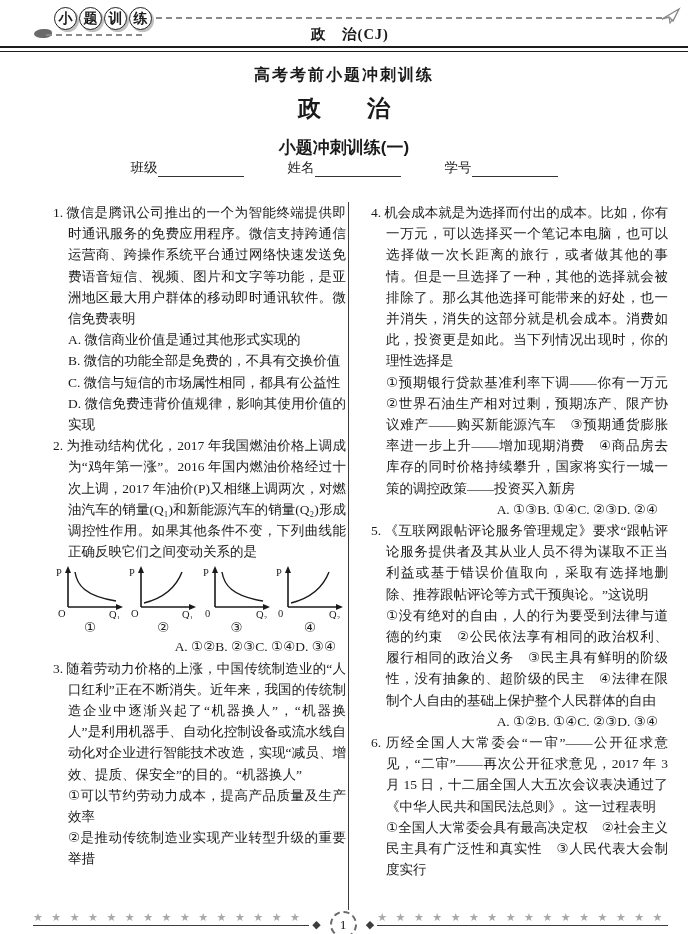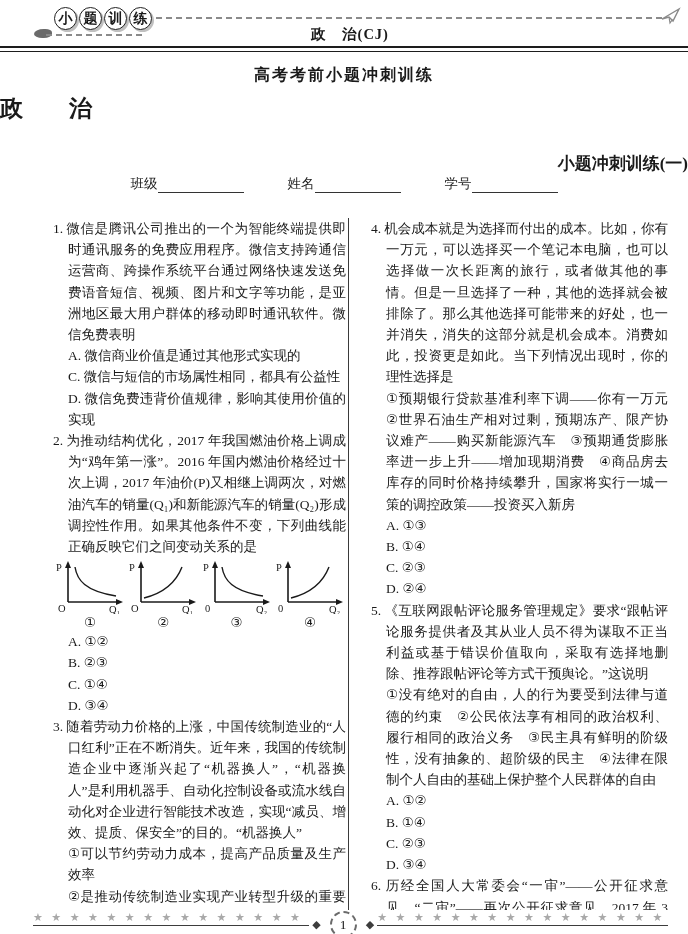--- a/index.html
+++ b/index.html
@@ -25,41 +25,41 @@
     background:#6a6a6a; border-radius:60% 40% 50% 50%; }
   .plane-icon { position:absolute; right:6px; top:7px; }
   .subject {
     position:absolute; left:12px; right:0; top:25px; text-align:center;
     font-weight:bold; font-size:14.5px; letter-spacing:1px;
   }
   .double-rule { height:6px; border-top:2.5px solid #1d1d1d; border-bottom:1.5px solid #1d1d1d; margin:0 0 0 0; flex:0 0 auto; }
 
   
   .title { text-align:center; font-weight:bold; font-size:16px; letter-spacing:2px; margin-top:13px; flex:0 0 auto; }
-  .subtitle { font-weight:bold; font-size:23px; margin-top:7px; flex:0 0 auto; }
+  .subtitle { text-align:center; font-weight:bold; font-size:23px; margin-top:7px; flex:0 0 auto; }
   .section-title {
-    text-align:right; font-weight:bold; font-size:17px; margin-top:28px; flex:0 0 auto;
-    font-family:Liberation Serif, serif;
+    text-align:center; font-weight:bold; font-size:17px; margin-top:12px; flex:0 0 auto;
+    font-family:Liberation Sans, sans-serif;
   }
 
   
   .form-row { display:flex; justify-content:center; gap:44px; font-size:13.5px; flex:0 0 auto; }
   .form-field { display:flex; align-items:flex-end; }
   .blank { display:inline-block; width:86px; border-bottom:1px solid #333; height:15px; }
 
   
   .main { display:flex; margin-top:25px; padding:0 20px 0 40px; flex:1 1 auto; overflow:hidden; }
   .col { text-align:justify; font-size:13.5px; line-height:21.2px; }
   .col-left { width:306px; flex:0 0 auto; }
   .col-divider { width:1px; background:#3a3a3a; margin-left:2px; flex:0 0 auto; }
   .col-right { flex:1 1 auto; padding-left:9px; }
   .q { padding-left:28px; }
   .q-stem { text-indent:-15px; }
   .q-num { padding-right:3px; }
-  .options-row { display:flex; justify-content:flex-end; padding-right:10px;flex-direction:column; }
+  .options-row { display:flex; justify-content:flex-end; padding-right:10px; }
   .graphs-row { display:flex; justify-content:space-between; margin:3px 0 0 -14px; }
   .graph { width:72px; }
   .graph svg { display:block; }
   .graph-num { text-align:center; font-size:13.5px; line-height:17px; }
   .axis { stroke:#1a1a1a; stroke-width:1.6; fill:none; }
   .curve { stroke:#1a1a1a; stroke-width:1.4; fill:none; }
   .axis-cap { fill:#1a1a1a; }
   .glabel { font-size:10.5px; fill:#1a1a1a; font-family:"Liberation Serif","DejaVu Serif",serif; }
 
   
@@ -116,20 +116,21 @@
     </div>
   </div>
 
   <div class="main">
 
     <div class="col col-left">
 
       <div class="q">
         <div class="q-stem"><span class="q-num">1.</span><span>微信是腾讯公司推出的一个为智能终端提供即时通讯服务的免费应用程序。微信支持跨通信运营商、跨操作系统平台通过网络快速发送免费语音短信、视频、图片和文字等功能，是亚洲地区最大用户群体的移动即时通讯软件。微信免费表明</span></div>
         <div>A. 微信商业价值是通过其他形式实现的</div>
+        <div>B. 微信的功能全部是免费的，不具有交换价值</div>
         <div>C. 微信与短信的市场属性相同，都具有公益性</div>
         <div>D. 微信免费违背价值规律，影响其使用价值的实现</div>
       </div>
 
       <div class="q">
         <div class="q-stem"><span class="q-num">2.</span><span>为推动结构优化，2017 年我国燃油价格上调成为“鸡年第一涨”。2016 年国内燃油价格经过十次上调，2017 年油价(P)又相继上调两次，对燃油汽车的销量(Q₁)和新能源汽车的销量(Q₂)形成调控性作用。如果其他条件不变，下列曲线能正确反映它们之间变动关系的是</span></div>
 
         <div class="graphs-row">
           <div class="graph">
             <svg width="72" height="54" viewBox="0 0 72 54">

